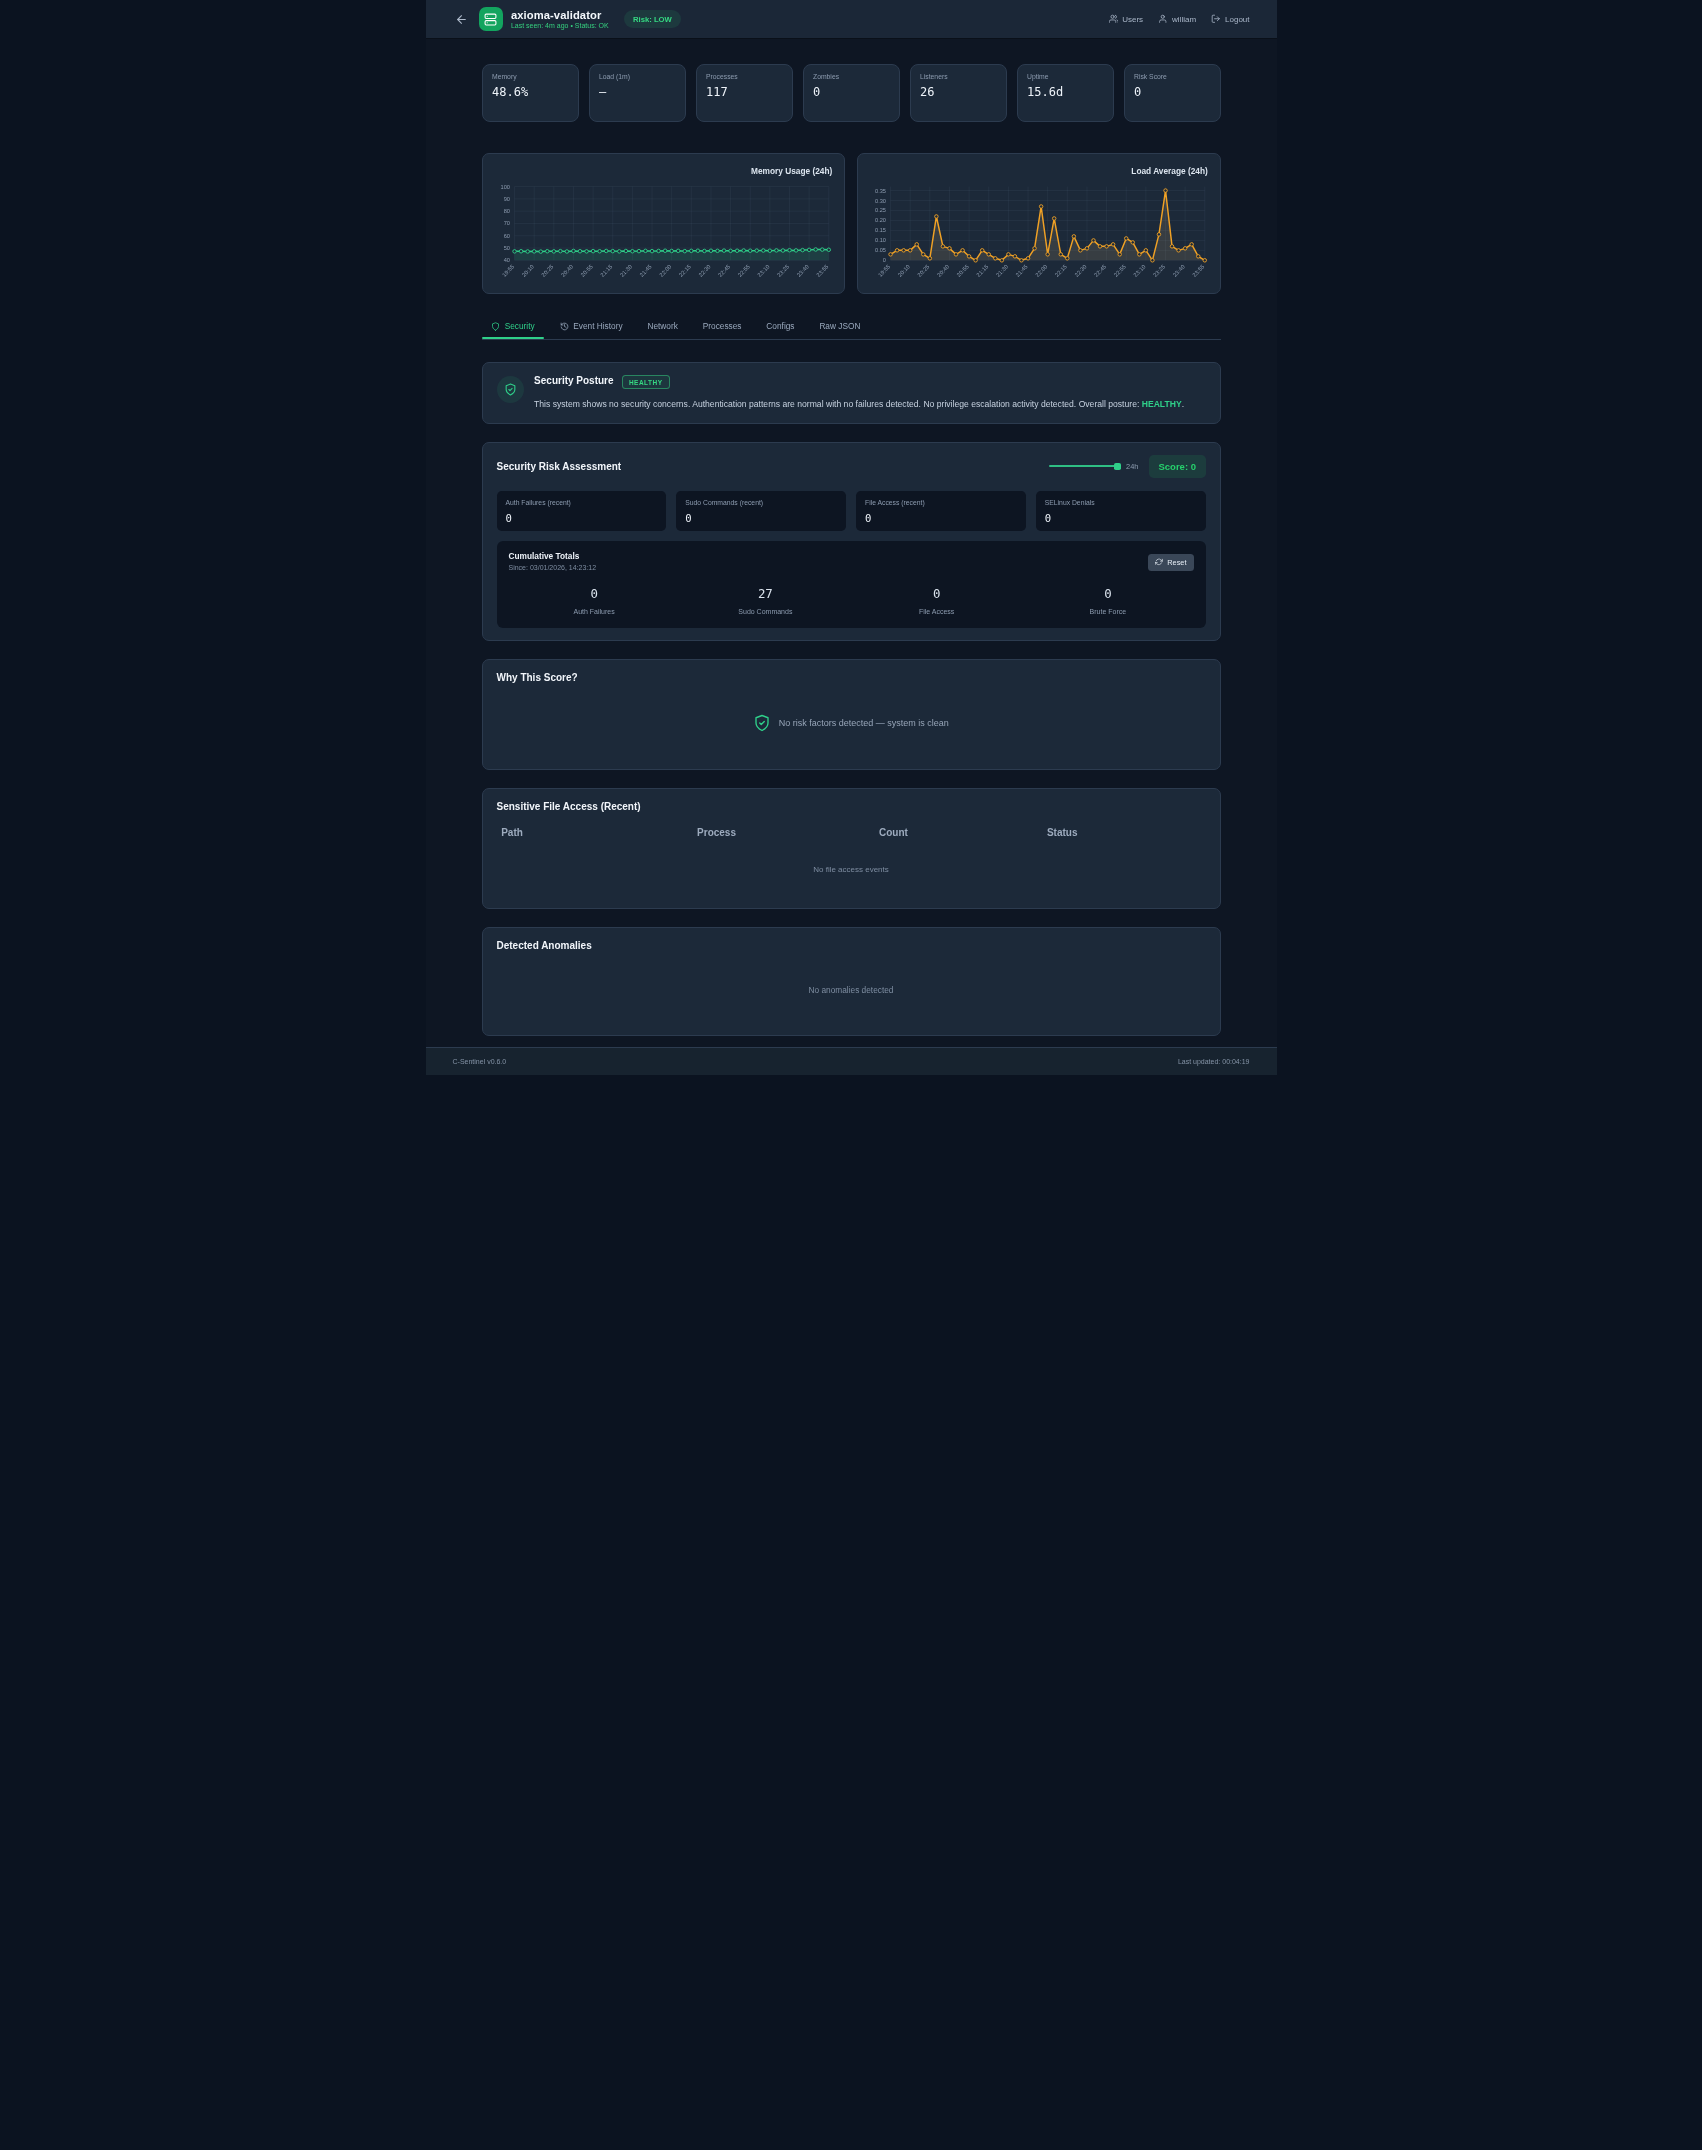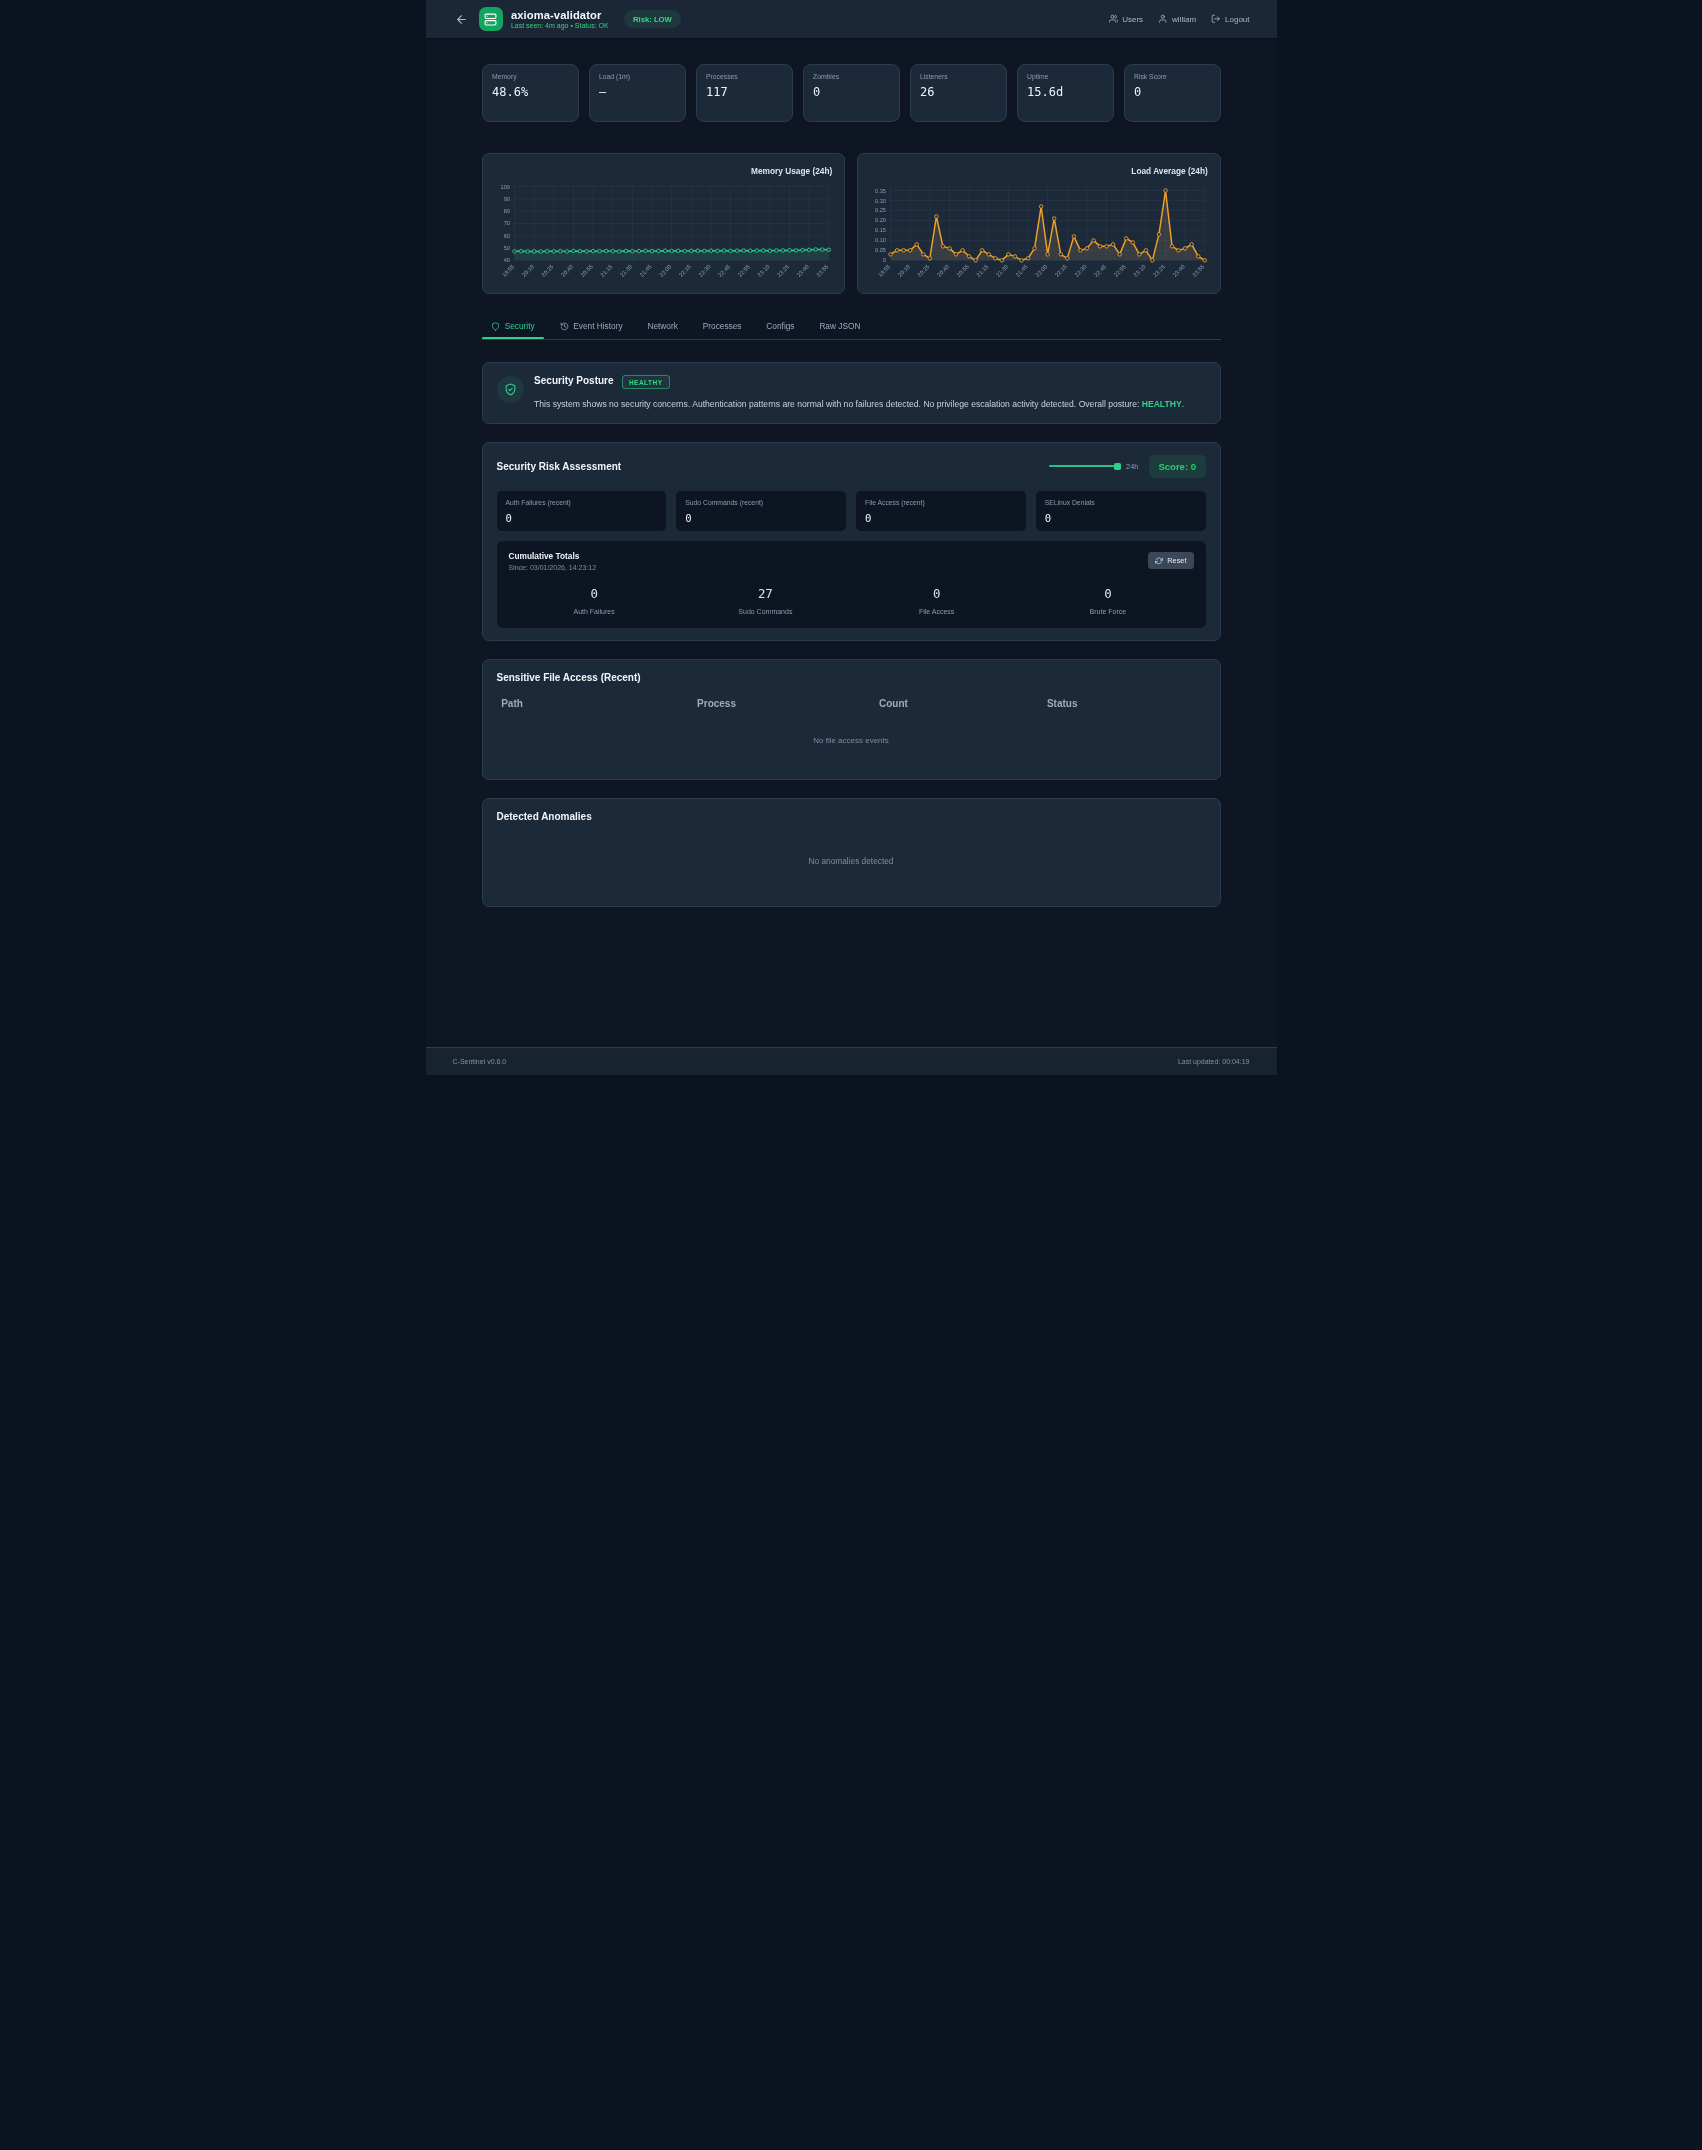--- a/index.html
+++ b/index.html
@@ -106,21 +106,21 @@
   .score-badge {
     background:rgba(34,197,94,.13); color:#26d06c; font-size:9.5px; font-weight:bold;
     padding:6px 9.5px; border-radius:4.7px;
   }
   .metrics { display:grid; grid-template-columns:repeat(4,1fr); gap:10px; margin-top:13px; }
   .metric-box { background:#0d1522; border-radius:4.7px; padding:7.7px 9px; }
   .metric-label { font-size:6.8px; color:#8d9cb0; }
   .metric-value { font-family:"DejaVu Sans Mono", monospace; font-size:10.6px; color:#eef3f9; margin-top:6px; }
 
   .cumulative { background:#0d1522; border-radius:6px; padding:9.5px 12px 13px; margin-top:10px; }
-  .cum-head { display:flex; align-items:center; }
+  .cum-head { display:flex; align-items:flex-end; }
   .cum-titles { flex:1; }
   .cum-titles h4 { font-size:8.3px; font-weight:bold; color:#eef3f9; }
   .cum-since { font-size:7px; color:#7e8da1; margin-top:3px; }
   .reset-btn {
     display:flex; align-items:center; gap:4.1px; background:#3a4758; color:#e7eef6;
     border:none; border-radius:3.5px; padding:4.1px 7px; font-size:7.4px; cursor:pointer;
     font-family:"Liberation Sans", sans-serif;
   }
   .totals { display:flex; margin-top:15.4px; }
   .total { flex:1; text-align:center; }
@@ -629,20 +629,30 @@
           <div class="total-label">File Access</div>
         </div>
         <div class="total">
           <div class="total-value">0</div>
           <div class="total-label">Brute Force</div>
         </div>
       </div>
     </div>
   </section>
 
+  <section class="card why-card">
+    <h2>Why This Score?</h2>
+    <div class="empty-center">
+      <svg width="18" height="18" viewBox="0 0 24 24" fill="none" stroke="#2fd08a" stroke-width="1.8" stroke-linecap="round" stroke-linejoin="round">
+          <path d="M12 22s8-4 8-10V5l-8-3-8 3v7c0 6 8 10 8 10z"></path>
+          <polyline points="9 12 11 14 15 10"></polyline>
+        </svg>
+      <span>No risk factors detected — system is clean</span>
+    </div>
+  </section>
 
   <section class="card fa-card">
     <h2>Sensitive File Access (Recent)</h2>
     <div class="fa-headers">
       <span>Path</span>
       <span>Process</span>
       <span>Count</span>
       <span>Status</span>
     </div>
     <div class="fa-empty">No file access events</div>

